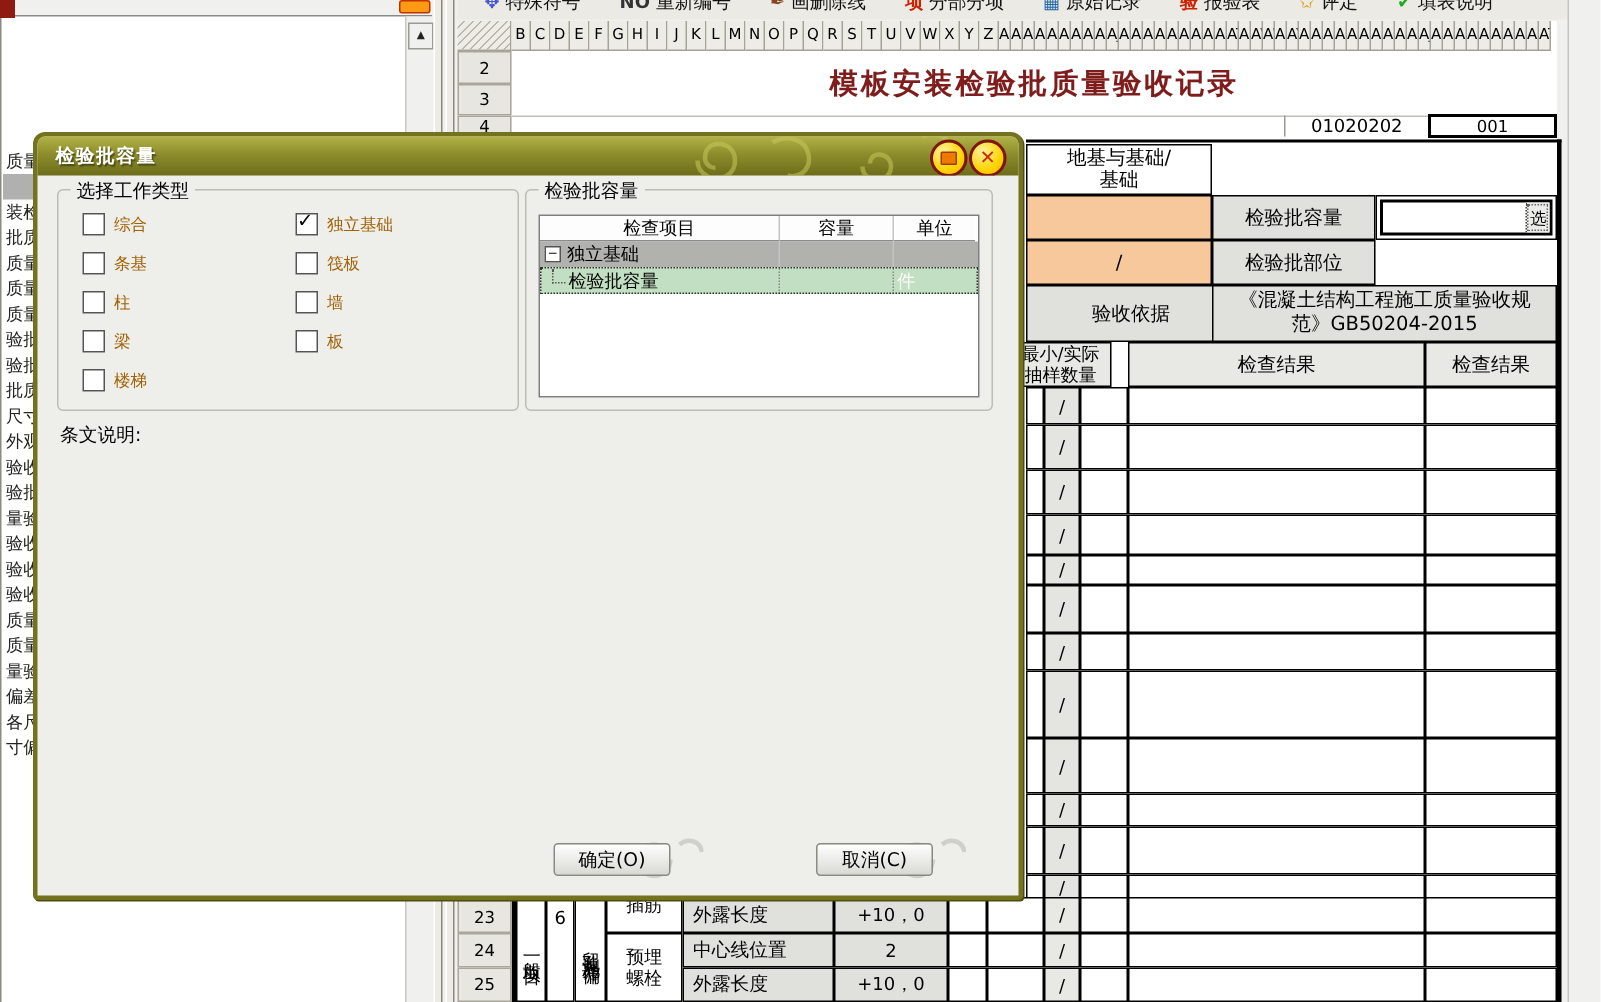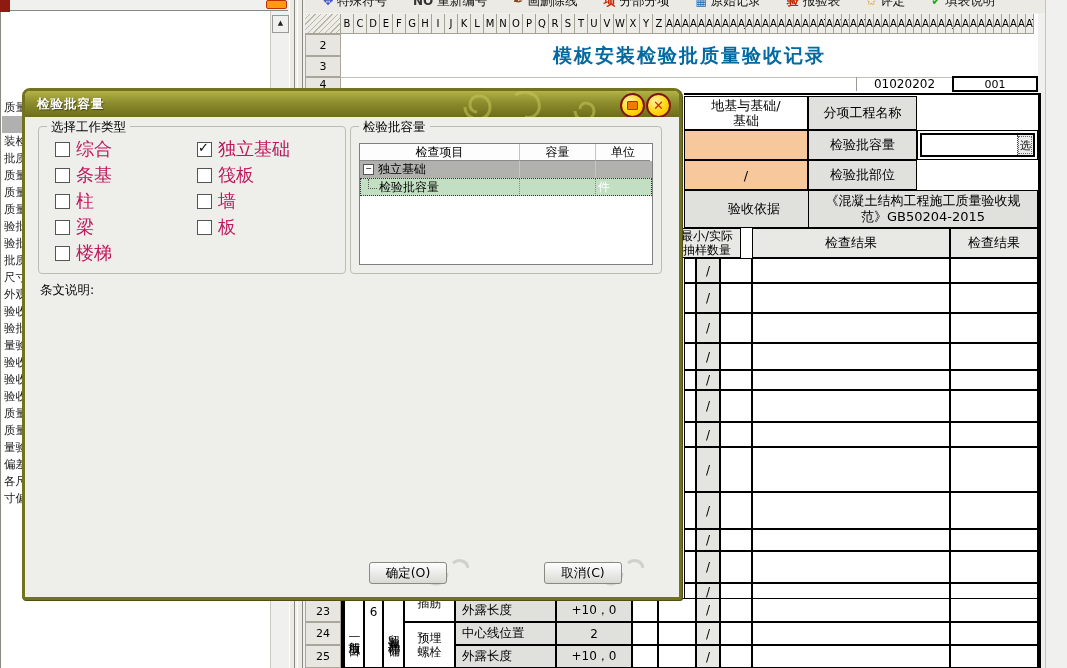--- a/index.html
+++ b/index.html
@@ -19,21 +19,21 @@
   .lp-up{position:absolute;top:4px;left:1px;width:15px;height:16px;background:#f0f0ee;border:1px solid #9a9a94;font-size:7px;text-align:center;line-height:15px;color:#222;}
   .splitbar{top:0;width:6px;height:668px;background:#ecebe6;border-left:1px solid #fff;border-right:1px solid #8a8880;}
   .corner-red{left:0;top:0;width:10px;height:12px;background:#8e1a10;}
   .orange-btn{left:266px;top:0;width:21px;height:9px;background:#ff9a12;border:1px solid #c03000;border-radius:2px;}
   .sheet-bg{left:305px;top:14px;width:733px;height:654px;background:#fff;}
   .colhead{display:flex;position:absolute;left:341px;top:14px;height:20px;}
   .col-cell{box-sizing:border-box;background:#edece6;border-right:1px solid #a5a298;border-bottom:1px solid #a5a298;font-size:10px;color:#000;text-align:center;line-height:19px;overflow:hidden;}
   .corner-cell{left:305px;top:14px;width:36px;height:20px;background:
      repeating-linear-gradient(135deg,#edece6 0 3px,#b9b6ac 3px 4px);border-right:1px solid #a5a298;border-bottom:1px solid #a5a298;}
   .rownum{left:305px;width:36px;background:#e8e6e0;border:1px solid #a9a69c;font-size:11px;color:#000;display:flex;align-items:center;justify-content:center;}
-  .sheet-title{left:341px;top:34px;width:697px;height:43px;display:flex;align-items:center;justify-content:center;font-size:19px;font-weight:bold;color:#0369a1;letter-spacing:2px;}
+  .sheet-title{left:341px;top:34px;width:697px;height:43px;display:flex;align-items:center;justify-content:center;font-size:19px;font-weight:bold;color:#7f1d1d;letter-spacing:2px;}
   .gridline{background:#c0c0ba;}
   .cell{position:absolute;box-sizing:border-box;border:1px solid #000;background:#fff;display:flex;align-items:center;justify-content:center;font-size:13px;color:#000;text-align:center;}
   .cell.gray{background:#e0e0dc;}
   .cell.lgray{background:#e8e8e4;}
   .cell.orange{background:#f6c89c;}
   .slash-rows{position:absolute;left:684px;top:258px;width:354px;}
   .srow{display:flex;}
   .scell{box-sizing:border-box;border:1px solid #000;background:#fff;display:flex;align-items:center;justify-content:center;font-size:12px;}
   .scell.g{background:#e4e4e0;}
   .vtext{writing-mode:vertical-rl;text-orientation:upright;letter-spacing:2px;}
@@ -44,21 +44,21 @@
   .dlg-title{position:absolute;left:12px;top:0;line-height:26px;font-size:12.5px;font-weight:bold;color:#fff;text-shadow:1px 1px 1px rgba(0,0,0,.45);letter-spacing:1px;}
   .cap-btn{position:absolute;top:2px;width:21px;height:21px;border-radius:50%;border:2px solid #7e1414;background:radial-gradient(circle at 35% 30%,#fff2a0,#ffd400 60%,#eeb000);display:flex;align-items:center;justify-content:center;}
   .min-glyph{width:9px;height:7px;background:#ee7a00;border:1px solid #a33c00;border-radius:1px;}
   .x-glyph{color:#cf2800;font-weight:bold;font-size:13px;line-height:13px;margin-top:-1px;}
   .dlg-body{position:absolute;left:0;top:26px;right:0;bottom:0;}
   .groupbox{position:absolute;border:1px solid #bdbcb2;border-radius:4px;}
   .gb-label{position:absolute;top:-8px;left:8px;background:#eeeeea;padding:0 4px;font-size:12.5px;color:#000;}
   .cb-row{position:absolute;display:flex;align-items:center;gap:6px;height:16px;}
   .cb{width:13px;height:13px;background:#fff;border:1px solid #555;position:relative;flex:0 0 13px;}
   .cb.checked::after{content:"✓";position:absolute;left:0px;top:-3px;font-size:13px;font-weight:bold;color:#000;}
-  .cb-label{font-size:18px;color:#be185d;white-space:nowrap;}
+  .cb-label{font-size:11px;color:#a16207;white-space:nowrap;}
   .cap-table{position:absolute;left:8px;top:16px;width:292px;height:120px;background:#fff;border:1px solid #7f7f7f;}
   .ct-row{display:flex;height:17px;}
   .ct-c{box-sizing:border-box;border-right:1px solid #c4c4c4;display:flex;align-items:center;font-size:12px;overflow:hidden;}
   .ct-head .ct-c{justify-content:center;border-bottom:1px solid #8a8a8a;background:#fdfdfd;}
   .ct-parent{background:#b1b1ae;}
   .ct-child{background:#c3dfc3;outline:1px dotted #333;outline-offset:-1px;height:18px;}
   .expandbox{width:9px;height:9px;border:1px solid #555;background:#fff;font-size:8px;line-height:7px;text-align:center;margin:0 4px 0 3px;flex:0 0 9px;}
   .note-label{position:absolute;font-size:12.5px;color:#000;}
   .note-area{position:absolute;background:#fff;border:1px solid #7f7f7f;box-shadow:inset 1px 1px 2px rgba(0,0,0,.3);padding:3px 6px;font-size:12.5px;line-height:17px;color:#000;overflow:hidden;}
   .dlg-btn{position:absolute;width:76px;height:20px;background:linear-gradient(180deg,#fefefe,#d9d9d4);border:1px solid #8a8a82;border-radius:3px;font-size:12.5px;color:#000;display:flex;align-items:center;justify-content:center;}
@@ -261,21 +261,20 @@
   <div class="abs gridline" style="left:341px;top:77px;width:697px;height:1px;"></div>
 
   <div class="abs" style="left:856px;top:77px;width:1px;height:14px;background:#9a9a94;"></div>
   <div class="abs" style="left:857px;top:77px;width:95px;height:14px;display:flex;align-items:center;justify-content:center;font-size:12px;">01020202</div>
   <div class="abs" style="left:952px;top:76px;width:86px;height:16px;border:2px solid #000;background:#fff;display:flex;align-items:center;justify-content:center;font-size:11px;box-sizing:border-box;">001</div>
   <div class="abs" style="left:684px;top:93px;width:357px;height:2px;background:#000;"></div>
 
   <div class="cell" style="left:684px;top:96px;width:124px;height:34px;">
       <span style="width:80px;line-height:15px;">地基与基础/基础</span>
     </div>
-  <div class="cell gray" style="left:808px;top:96px;width:109px;height:34px;">分项工程名称</div>
 
   <div class="cell orange" style="left:684px;top:130px;width:124px;height:30px;"></div>
   <div class="cell gray" style="left:808px;top:130px;width:109px;height:30px;">检验批容量</div>
   <div class="cell" style="left:917px;top:130px;width:121px;height:30px;">
     <div class="input-sel">
       <div class="sel-btn">选</div>
     </div>
   </div>
 
   <div class="cell orange" style="left:684px;top:160px;width:124px;height:30px;">/</div>

